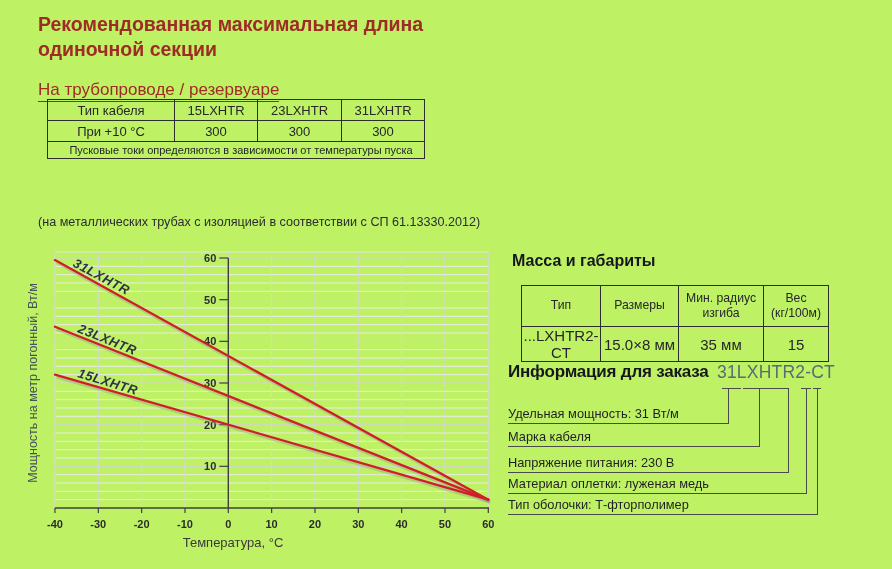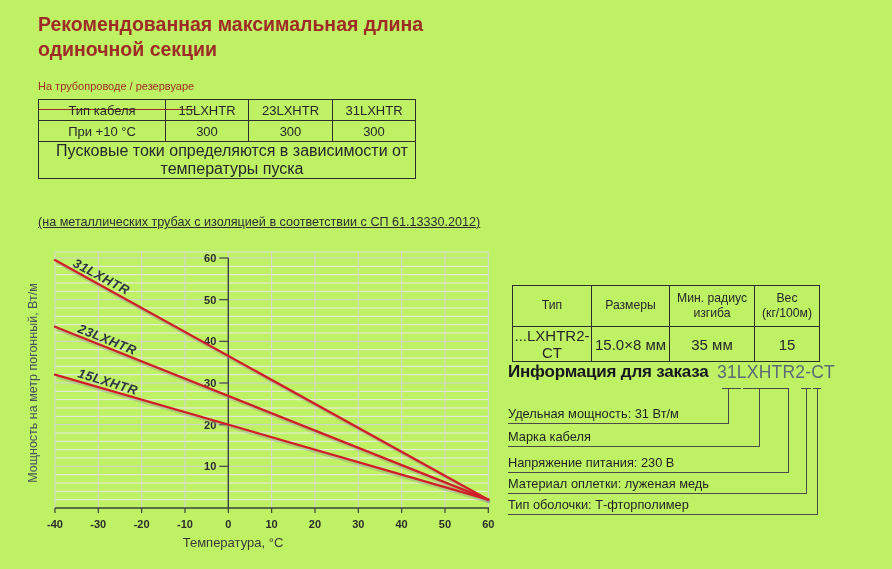--- a/index.html
+++ b/index.html
@@ -2,33 +2,33 @@
 <html style="--heading-red: #9e2b26; --heading-dark: #16161f; --text: #26262b; --table-border: #2e2e2e; --code-gray-blue: #5a6a76; --connector: #4a4a4a;"><head>
 <meta charset="utf-8">
 <style>
   html,body{margin:0;padding:0;background:#ffffff;}
   #page{position:relative;width:892px;height:569px;background:#bef264;overflow:hidden;
         font-family:"Liberation Sans", sans-serif;color:var(--text);}
   .abs{position:absolute;}
 
   
   #doc-title{left:38px;top:12px;font-size:19.5px;line-height:24.5px;font-weight:700;color:var(--heading-red);}
-  #pipeline-subtitle{left:38px;top:80px;font-size:11px;color:var(--heading-red);
-        border-bottom:1px solid var(--heading-red);padding-bottom:17px;}
+  #pipeline-subtitle{left:38px;top:80px;font-size:17px;color:var(--heading-red);
+        border-bottom:1px solid var(--heading-red);padding-bottom:1px;}
   #power-title{left:38px;top:186px;font-size:17.5px;font-weight:700;color:var(--heading-dark);}
-  #power-subtitle{left:38px;top:215px;font-size:12.6px;color:#2c2c31;text-decoration:underline;}
+  #power-subtitle{left:38px;top:215px;font-size:12.6px;color:#2c2c31;}
   #mass-title{left:512px;top:252px;font-size:16px;font-weight:700;color:var(--heading-dark);}
 
   
-  table.tbl{border-collapse:collapse;table-layout:fixed;}
+  table.tbl{border-collapse:collapse;table-layout:fixed;margin-left:9px;}
   table.tbl td{border:1px solid var(--table-border);text-align:center;vertical-align:middle;
         font-size:13px;color:var(--text);padding:0 1px;overflow:hidden;}
   #pipeline-table{left:38px;top:99px;}
   #pipeline-table tr.r21 td{height:20px;}
-  #pipeline-table tr.rnote td{height:16px;font-size:16px;padding-left:11px;}
+  #pipeline-table tr.rnote td{height:16px;font-size:11px;padding-left:11px;}
   #mass-table{left:512px;top:285px;}
   #mass-table tr.hdr td{height:40px;font-size:12.2px;line-height:1.25;}
   #mass-table tr.dat td{height:20px;font-size:15px;text-align:center;}
 
   
   #chart-wrap{left:20px;top:246px;width:478px;height:314px;}
   svg .tick-label{font:700 11px "Liberation Sans", sans-serif;fill:#2c2c2c;}
   svg .series-label{font:700 13px "Liberation Sans", sans-serif;font-style:italic;
         fill:#2e3540;letter-spacing:.6px;}
   svg .ylabel{font:400 12.5px "Liberation Sans", sans-serif;fill:#47525c;}
@@ -172,20 +172,21 @@
         <polyline points="34.96799999999999,80.74855000000002 468.29800000000006,253.6666" fill="none" stroke="#d01e28" stroke-width="2.3" stroke-linecap="round"></polyline>
         <polyline points="34.96799999999999,128.6656 468.29800000000006,253.6666" fill="none" stroke="#d01e28" stroke-width="2.3" stroke-linecap="round"></polyline>
         <text x="52" y="20" transform="rotate(28 52 20)" class="series-label">31LXHTR</text>
         <text x="57" y="86" transform="rotate(22 57 86)" class="series-label">23LXHTR</text>
         <text x="57" y="131" transform="rotate(17 57 131)" class="series-label">15LXHTR</text>
         <text transform="translate(17 137) rotate(-90)" text-anchor="middle" class="ylabel">Мощность на метр погонный, Вт/м</text>
         <text x="213" y="301" text-anchor="middle" class="xlabel">Температура, °C</text>
       </svg>
   </div>
 
+  <div id="mass-title" class="abs">Масса и габариты</div>
 
   <table id="mass-table" class="tbl abs">
     <colgroup>
         <col style="width:79px">
         <col style="width:78px">
         <col style="width:85px">
         <col style="width:65px">
       </colgroup>
     <tbody>
         <tr class="hdr">

